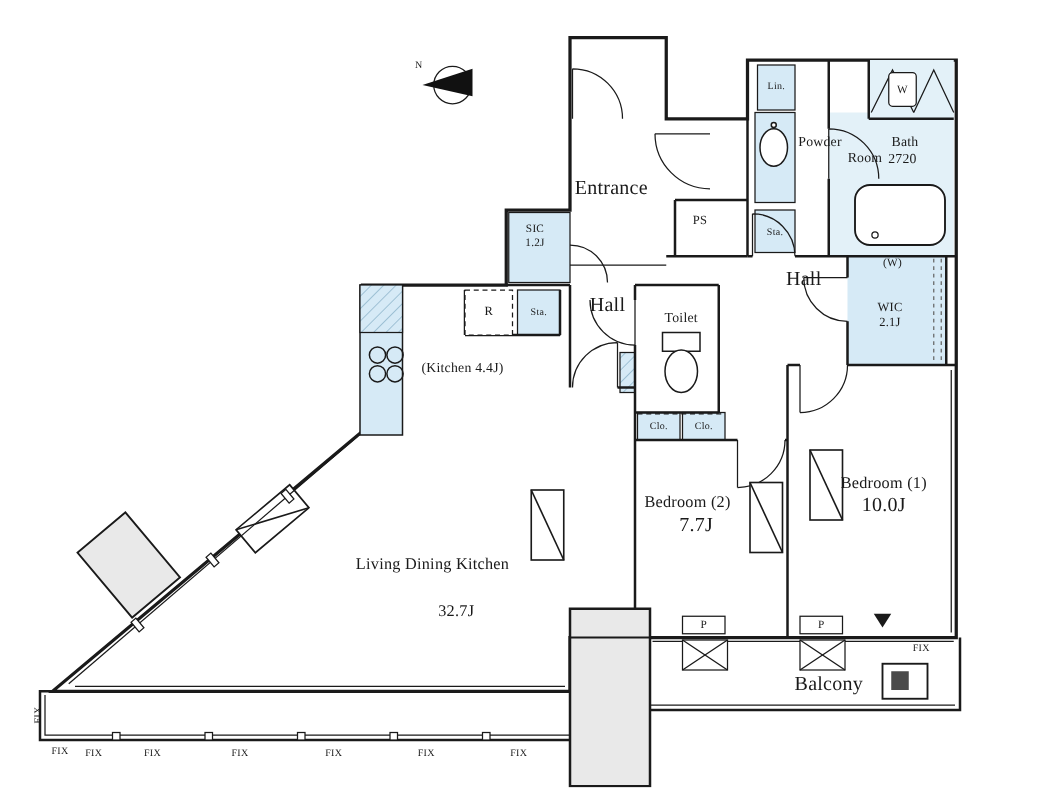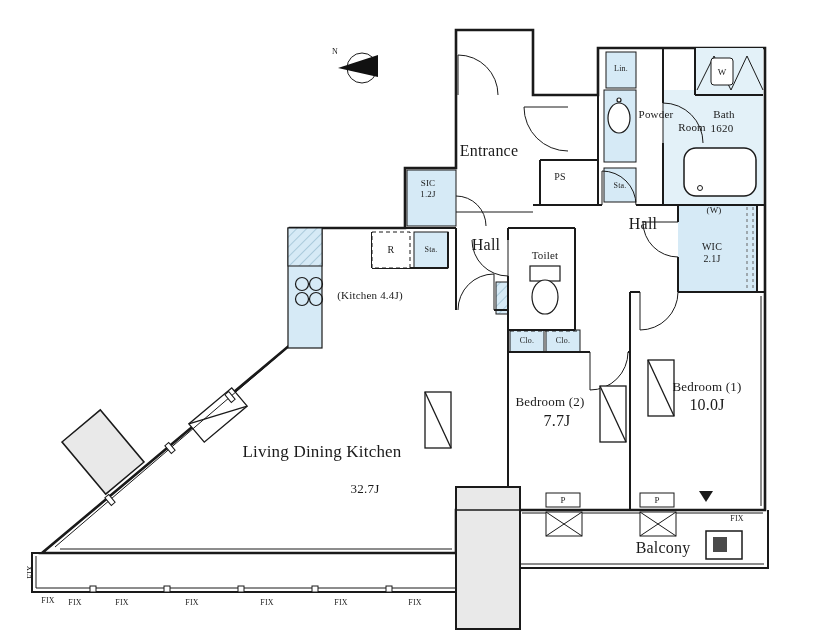--- a/index.html
+++ b/index.html
@@ -3,21 +3,21 @@
 <meta charset="utf-8">
 <style>
   html,body{margin:0;padding:0;background:#fff;}
   .stage{
     position:relative;width:833px;height:630px;background:#ffffff;overflow:hidden;
     font-family:"Liberation Serif", serif;color:#1a1a1a;
   }
   .stage svg{position:absolute;left:0;top:0;}
   .lbl{position:absolute;transform:translate(-50%,-50%);white-space:nowrap;line-height:1;letter-spacing:.2px;}
   .rot{transform:translate(-50%,-50%) rotate(-90deg);}
-  .s15{font-size:17px;}
+  .s15{font-size:13px;margin-left:24px;}
   .s13{font-size:13px;}
   .s12{font-size:16px;}
   .s11{font-size:11px;}
   .s10{font-size:10px;}
   .s9{font-size:9px;}
   .s8{font-size:8px;}
 </style>
 </head>
 <body>
 
@@ -191,21 +191,21 @@
 
   <div class="lbl s8" style="left:335px;top:52px;">N</div>
 
   <div class="lbl s12" style="left:489px;top:151px;">Entrance</div>
   <div class="lbl s12" style="left:486px;top:245px;">Hall</div>
   <div class="lbl s12" style="left:643px;top:224px;">Hall</div>
   <div class="lbl s11" style="left:545px;top:255px;">Toilet</div>
   <div class="lbl s11" style="left:656px;top:114px;">Powder</div>
   <div class="lbl s11" style="left:656px;top:127px;margin-left:36px;">Room</div>
   <div class="lbl s11" style="left:724px;top:114px;">Bath</div>
-  <div class="lbl s11" style="left:722px;top:128px;">1620</div>
+  <div class="lbl s11" style="left:722px;top:128px;">2720</div>
   <div class="lbl s9" style="left:428px;top:183px;">SIC</div>
   <div class="lbl s9" style="left:428px;top:194px;">1.2J</div>
   <div class="lbl s9" style="left:714px;top:210px;">(W)</div>
   <div class="lbl s10" style="left:712px;top:247px;">WIC</div>
   <div class="lbl s10" style="left:712px;top:259px;">2.1J</div>
   <div class="lbl s11" style="left:352px;top:295px;padding-left:36px;">(Kitchen 4.4J)</div>
   <div class="lbl s15" style="left:322px;top:451px;">Living Dining Kitchen</div>
   <div class="lbl s13" style="left:322px;top:488px;margin-left:43px;">32.7J</div>
   <div class="lbl s13" style="left:550px;top:401px;">Bedroom (2)</div>
   <div class="lbl s12" style="left:557px;top:421px;">7.7J</div>

